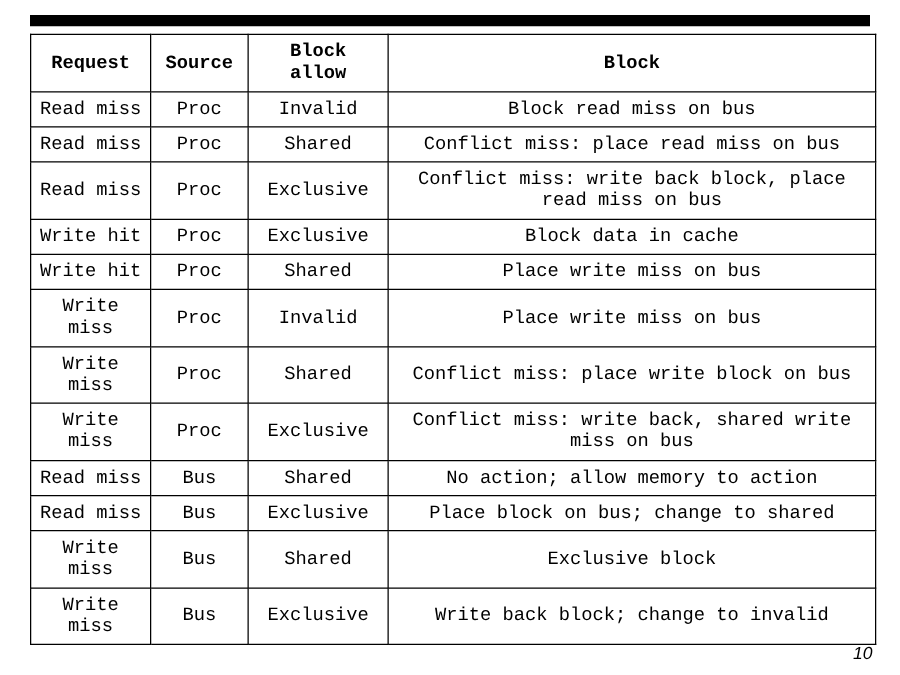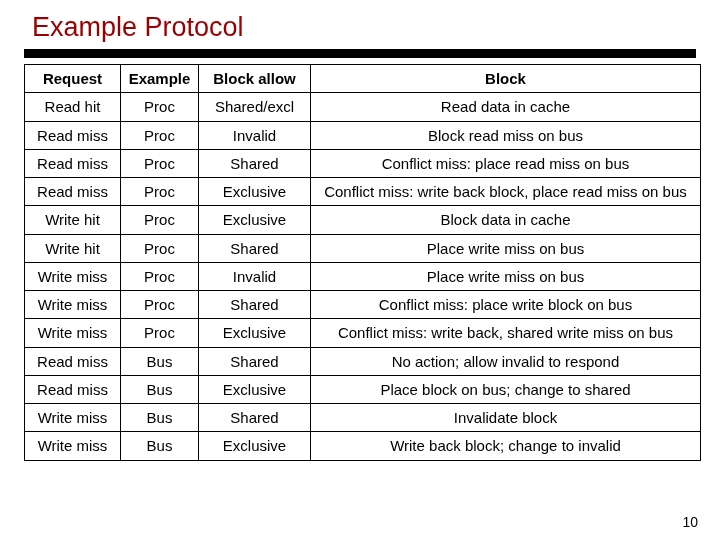--- a/index.html
+++ b/index.html
@@ -28,20 +28,21 @@
   .thickbar {
     height: 9px;
     background: #000;
     margin: 0 4px 6px 4px;
   }
   table.protocol {
     border-collapse: collapse;
     width: 676px;
     margin: 0 4px;
     table-layout: fixed;
+    font-family: Liberation Mono, monospace;
   }
   table.protocol col.c1 { width: 96px; }
   table.protocol col.c2 { width: 78px; }
   table.protocol col.c3 { width: 112px; }
   table.protocol col.c4 { width: 390px; }
   table.protocol th,
   table.protocol td {
     border: 1.5px solid #000;
     font-size: 15px;
     line-height: 1.15;
@@ -50,51 +51,45 @@
     vertical-align: middle;
   }
   table.protocol th {
     font-weight: 700;
   }
   .pagenum {
     position: absolute;
     right: 22px;
     bottom: 10px;
     font-size: 14px;
+    font-style: italic;
   }
 </style>
 </head>
 <body>
 
 <div class="slide">
-  <h1 class="title">Example Protocol</h1>
   <div class="thickbar"></div>
 
   <table class="protocol">
     <colgroup>
       <col class="c1">
         <col class="c2">
         <col class="c3">
         <col class="c4">
     </colgroup>
     <thead>
       <tr>
         <th>Request</th>
-        <th>Example</th>
+        <th>Source</th>
         <th>Block allow</th>
         <th>Block</th>
       </tr>
     </thead>
     <tbody>
-        <tr>
-          <td>Read hit</td>
-          <td>Proc</td>
-          <td>Shared/excl</td>
-          <td>Read data in cache</td>
-        </tr>
         <tr>
           <td>Read miss</td>
           <td>Proc</td>
           <td>Invalid</td>
           <td>Block read miss on bus</td>
         </tr>
         <tr>
           <td>Read miss</td>
           <td>Proc</td>
           <td>Shared</td>
@@ -133,33 +128,33 @@
         <tr>
           <td>Write miss</td>
           <td>Proc</td>
           <td>Exclusive</td>
           <td>Conflict miss: write back, shared write miss on bus</td>
         </tr>
         <tr>
           <td>Read miss</td>
           <td>Bus</td>
           <td>Shared</td>
-          <td>No action; allow invalid to respond</td>
+          <td>No action; allow memory to action</td>
         </tr>
         <tr>
           <td>Read miss</td>
           <td>Bus</td>
           <td>Exclusive</td>
           <td>Place block on bus; change to shared</td>
         </tr>
         <tr>
           <td>Write miss</td>
           <td>Bus</td>
           <td>Shared</td>
-          <td>Invalidate block</td>
+          <td>Exclusive block</td>
         </tr>
         <tr>
           <td>Write miss</td>
           <td>Bus</td>
           <td>Exclusive</td>
           <td>Write back block; change to invalid</td>
         </tr>
       </tbody>
   </table>
 

